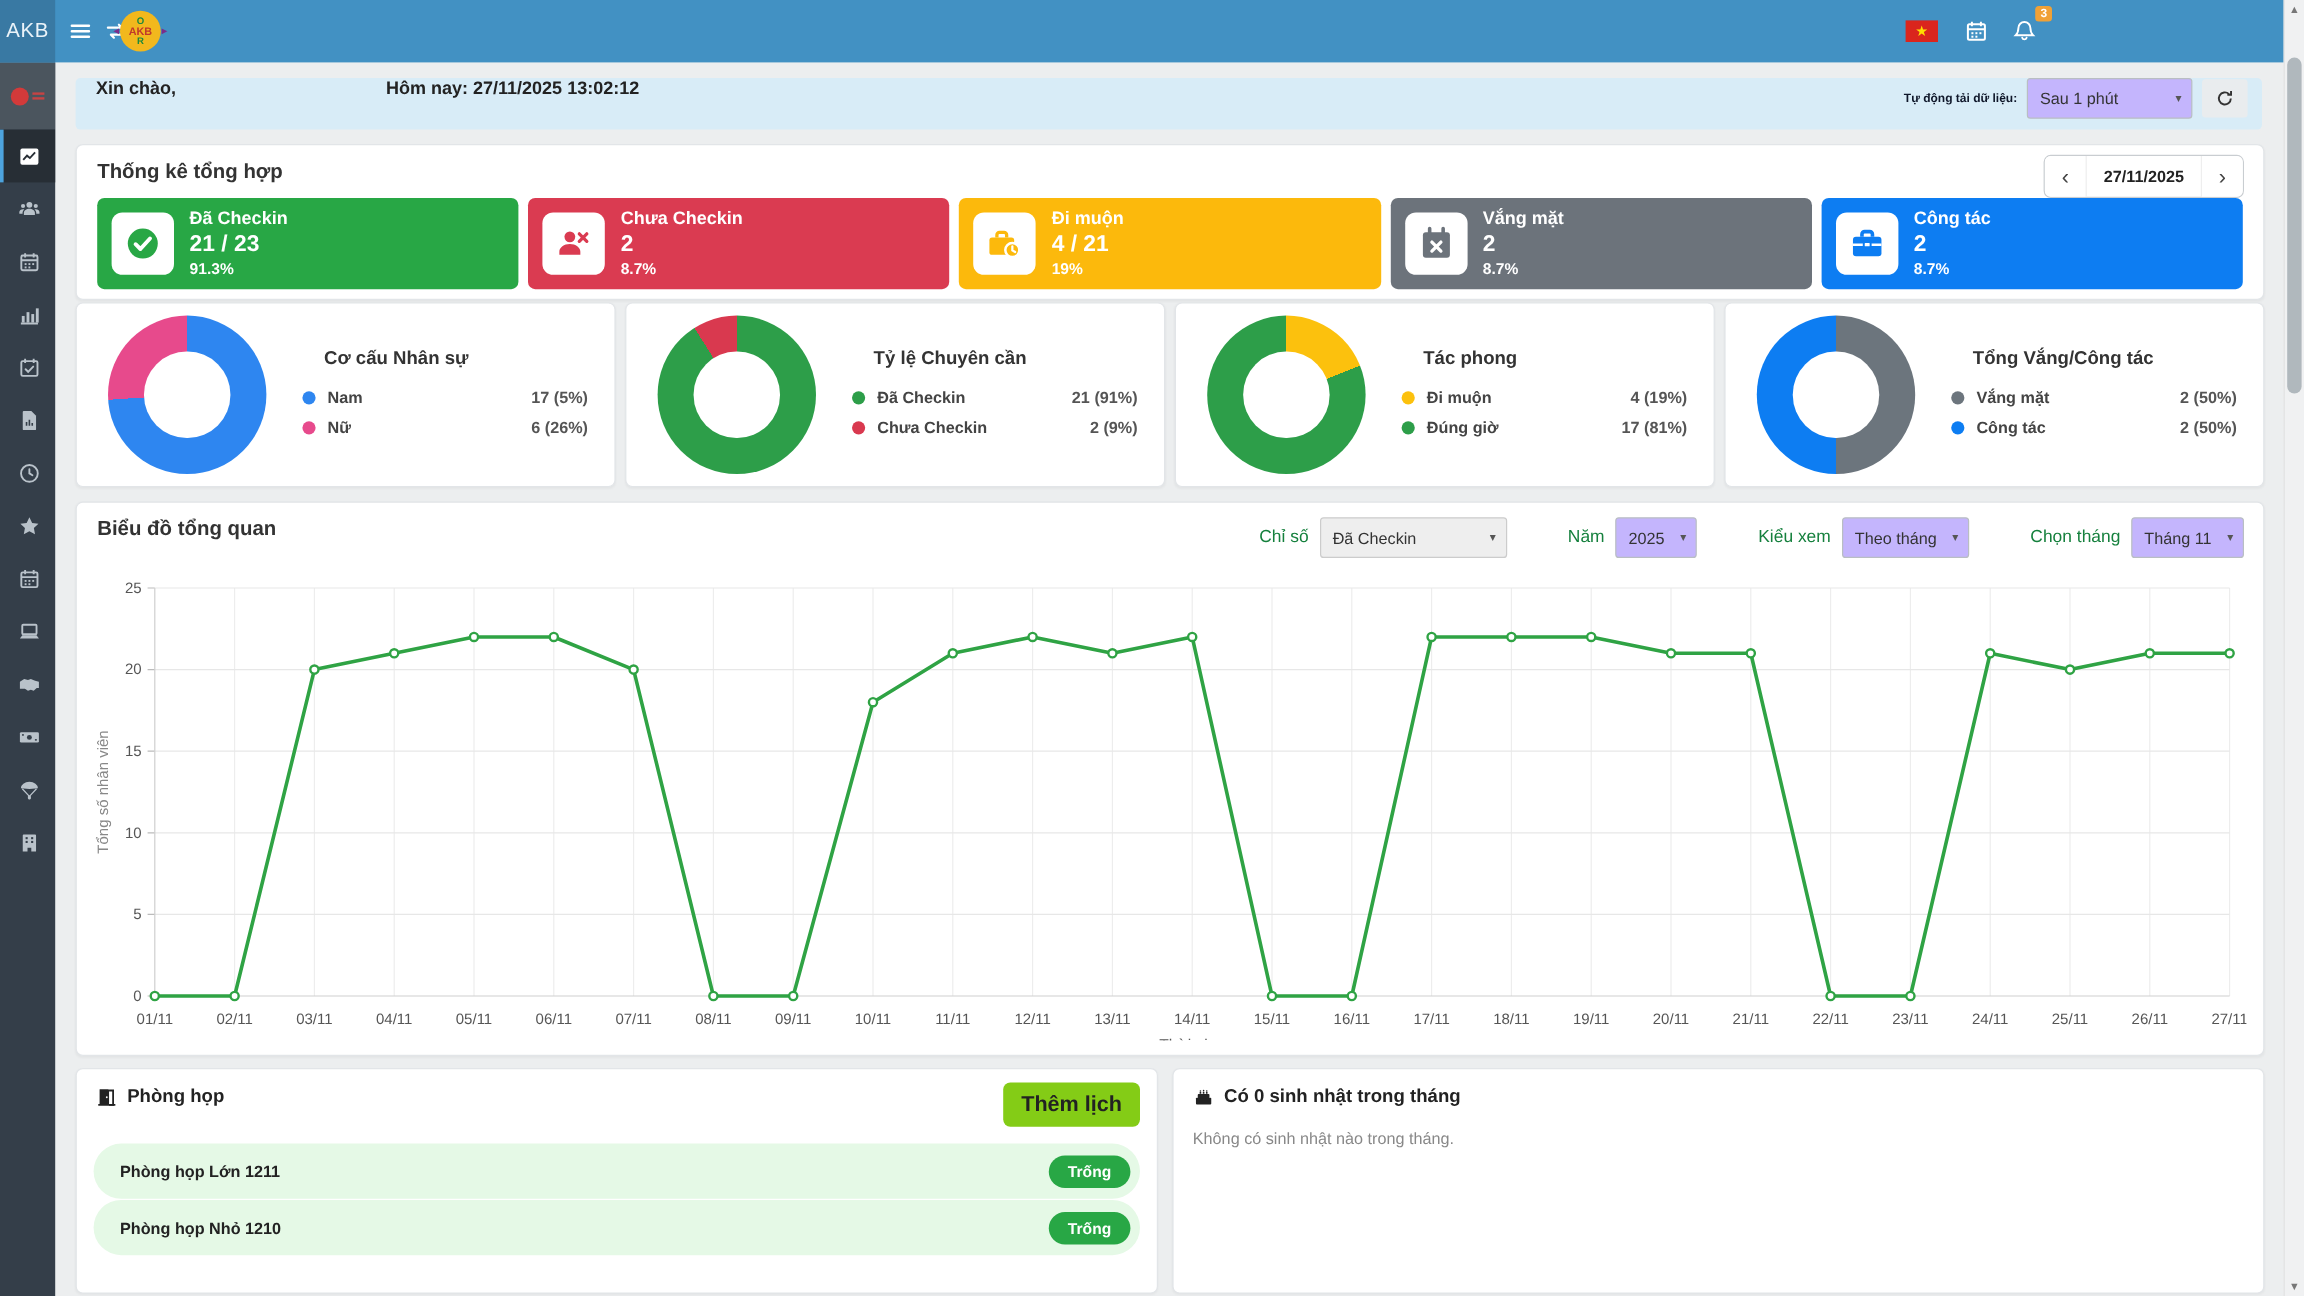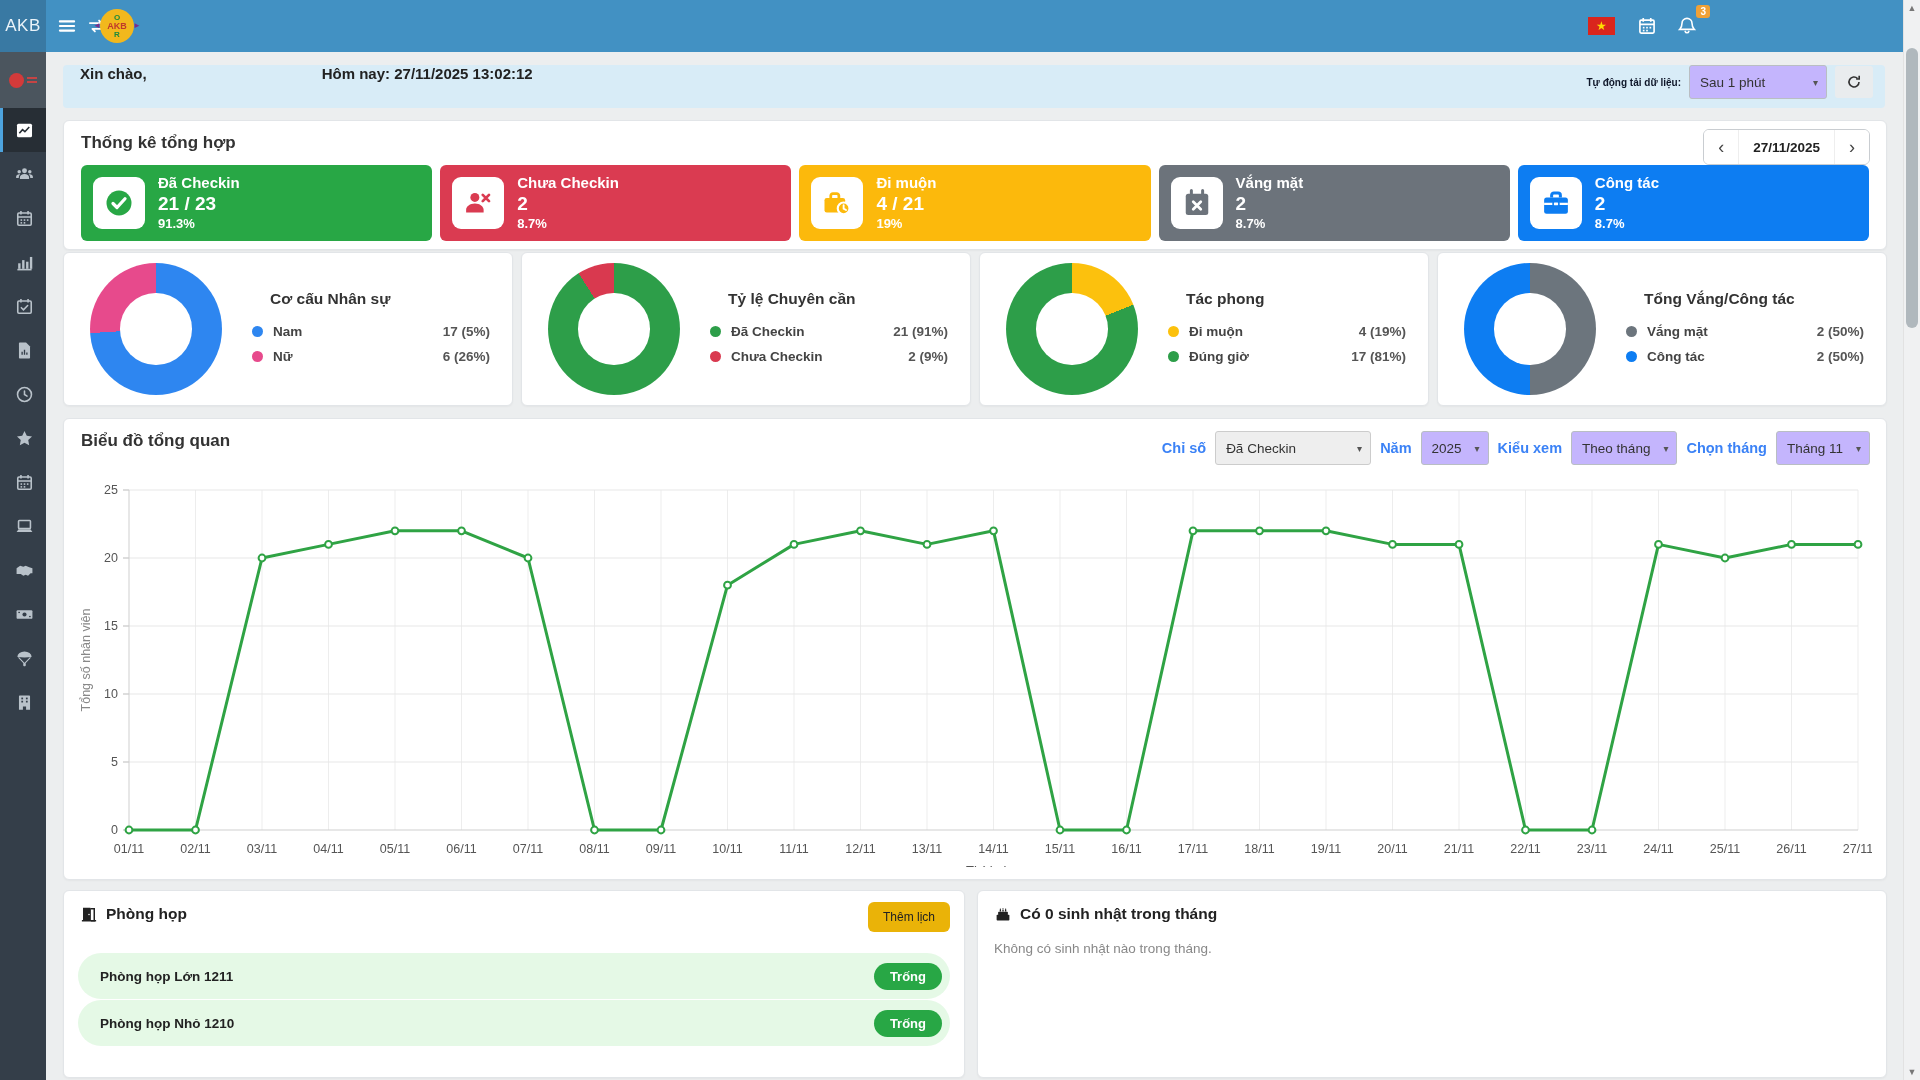--- a/index.html
+++ b/index.html
@@ -70,31 +70,31 @@
   .donut-wrap::after{content:"";position:absolute;inset:23%;background:#fff;border-radius:50%;}
   .donut-info{flex:1;margin:0 22px 0 30px;}
   .donut-title{font-size:15.5px;font-weight:bold;color:#333;margin-bottom:11px;margin-left:18px;}
   .legend-row{display:flex;align-items:center;height:25px;}
   .legend-dot{width:11px;height:11px;border-radius:50%;flex:none;}
   .legend-label{margin-left:10px;font-size:13.5px;color:#444;font-weight:bold;}
   .legend-val{margin-left:auto;font-size:13.5px;color:#555;font-weight:bold;}
   
   #chart-panel{left:63px;top:418px;width:1822px;height:460px;}
   .chart-filters{position:absolute;right:16px;top:12px;display:flex;align-items:center;gap:9px;}
-  .chart-filters .flabel{font-size:14.5px;font-weight:bold;color:#3b82f6;}
+  .chart-filters .flabel{font-size:14.5px;font-weight:normal;color:#15803d;margin-left:42px;}
   .sel-gray{background:#eee;border-color:#ccc;min-width:118px;}
   #chart-svg-holder{position:absolute;left:14px;top:56px;width:1794px;height:392px;}
   
   #meeting-panel{left:63px;top:890px;width:900px;height:186px;}
   #birthday-panel{left:977px;top:890px;width:908px;height:186px;}
   .panel-head{position:absolute;left:16px;top:14px;display:flex;align-items:center;gap:8px;}
   .panel-head svg{width:18px;height:18px;color:#222;}
   .panel-head .ph-title{font-size:15.5px;font-weight:bold;color:#222;}
-  .btn-add{position:absolute;right:14px;top:11px;background:#eab308;border-radius:6px;padding:8px 15px;
-           font-size:12px;font-weight:normal;color:#222;cursor:pointer;}
+  .btn-add{position:absolute;right:14px;top:11px;background:#84cc16;border-radius:6px;padding:8px 15px;
+           font-size:18px;font-weight:bold;color:#222;cursor:pointer;}
   .rooms{position:absolute;left:14px;right:14px;top:62px;}
   .room-row{height:46px;border-radius:23px;background:#e5f9e6;display:flex;align-items:center;margin-bottom:1px;cursor:pointer;}
   .room-name{margin-left:22px;font-size:13.5px;font-weight:bold;color:#222;}
   .room-status{margin-left:auto;margin-right:8px;background:#28a745;color:#fff;font-size:13px;font-weight:bold;
                border-radius:17px;padding:6px 16px;}
   .bday-empty{position:absolute;left:16px;top:50px;font-size:13.5px;color:#888;}
 </style>
 </head>
 <body>
 

